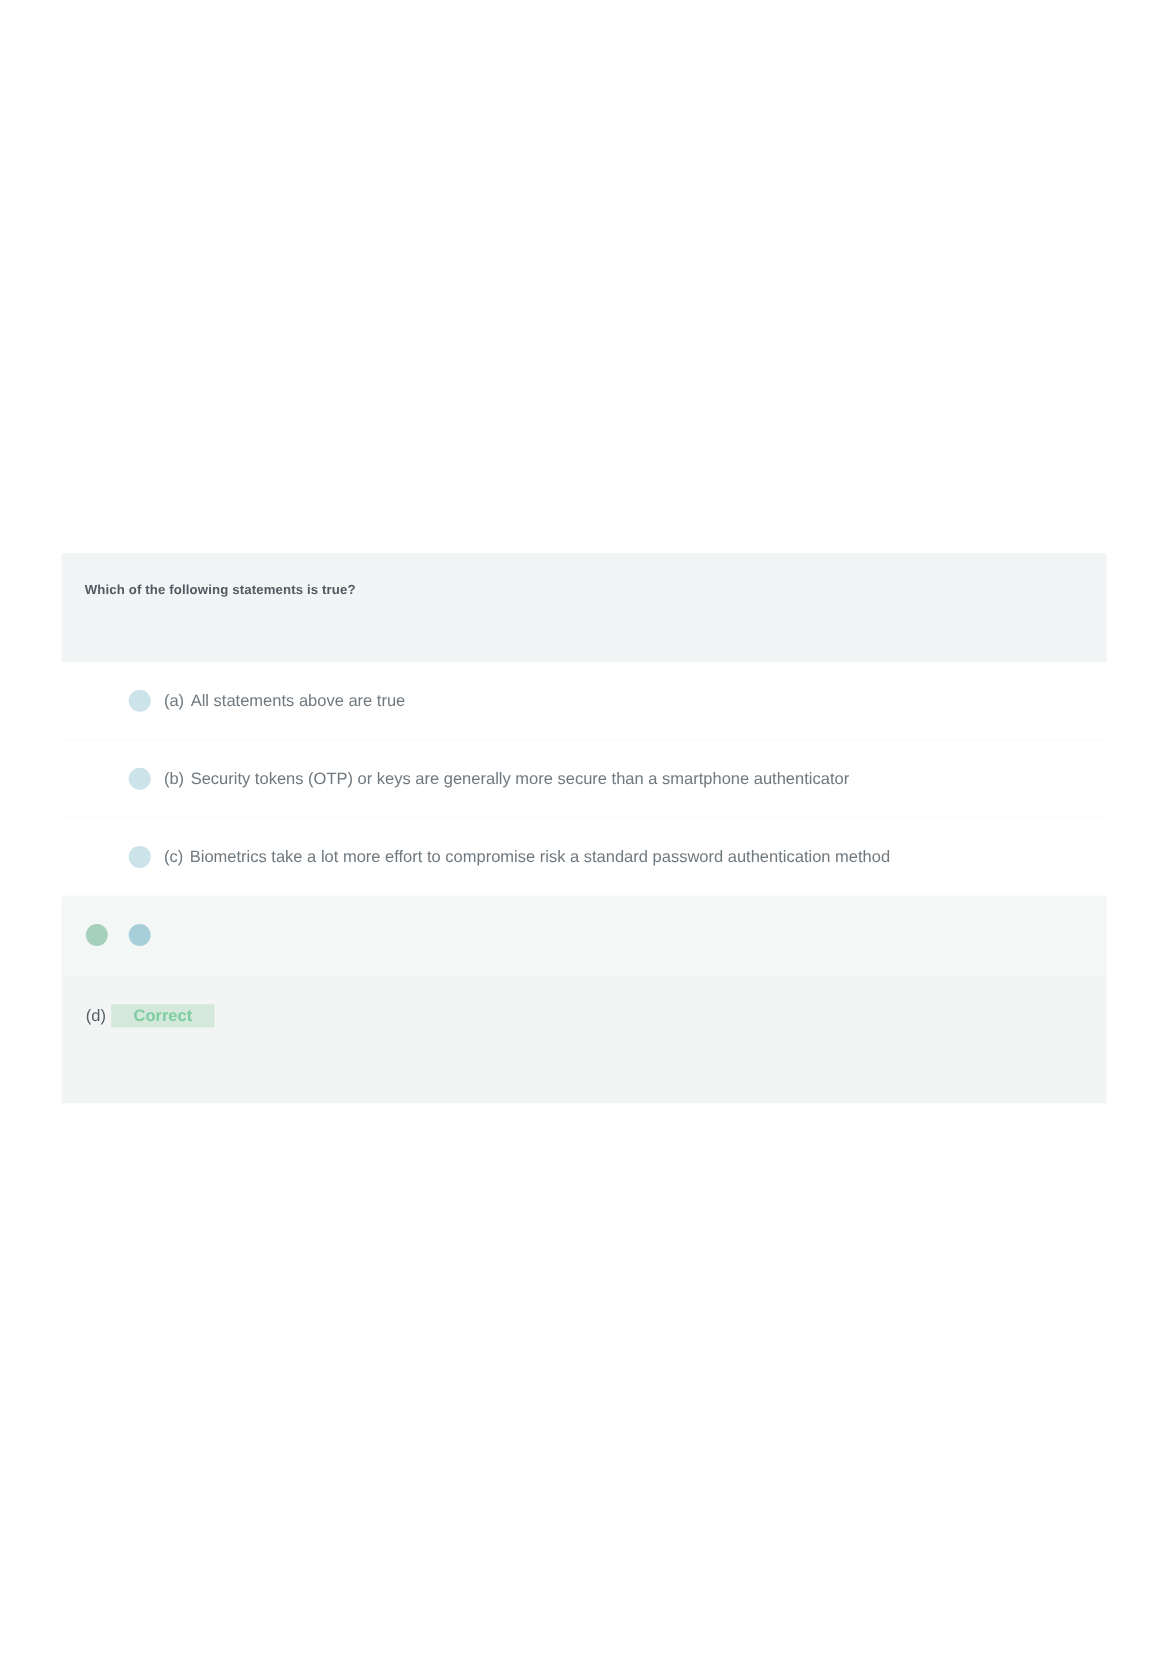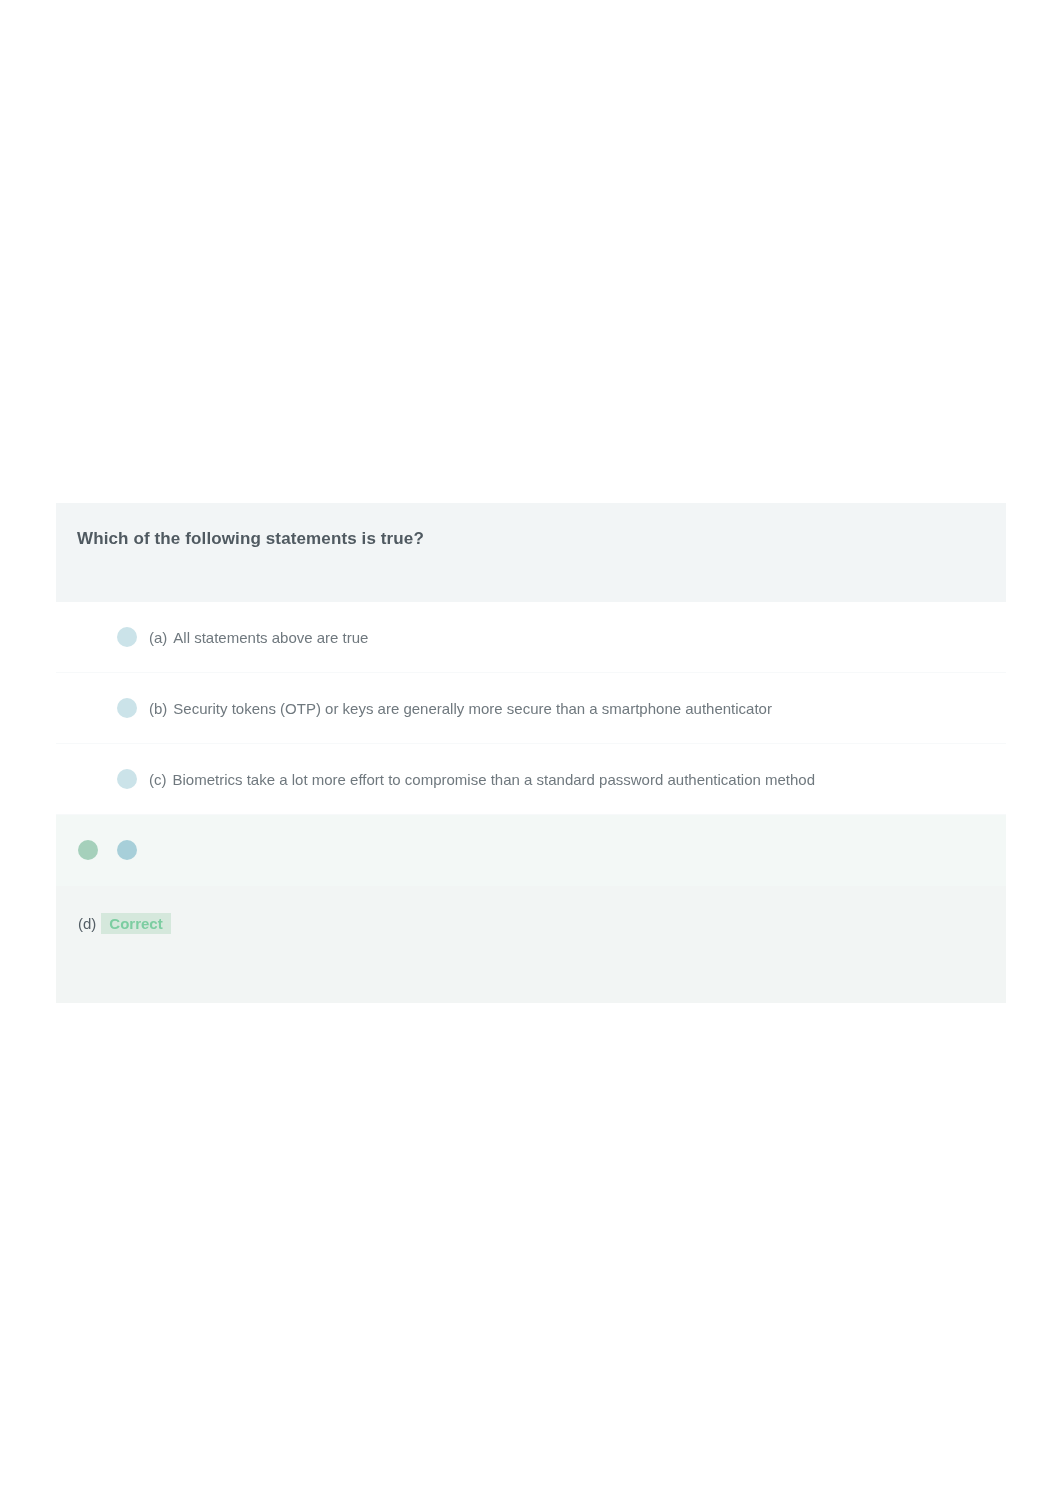--- a/index.html
+++ b/index.html
@@ -3,39 +3,39 @@
 <meta charset="utf-8">
 <title>Quiz Question Review</title>
 <style>
   html,body{margin:0;padding:0;background:var(--page-bg,#ffffff);}
   body{width:1062px;height:1506px;font-family:"Liberation Sans",sans-serif;
        -webkit-font-smoothing:antialiased;color:#4a5458;}
   .page{position:relative;width:1062px;height:1506px;overflow:hidden;background:var(--page-bg,#fff);}
   .quiz-card{position:absolute;left:56px;top:503px;width:950px;}
 
   .q-header{background:var(--q-header-bg,#f2f5f6);height:99px;position:relative;}
-  .q-text{position:absolute;left:21px;top:26px;font-size:17px;font-weight:700;color:var(--q-text,#505a61);
+  .q-text{position:absolute;left:21px;top:26px;font-size:12px;font-weight:700;color:var(--q-text,#505a61);
           letter-spacing:0.12px;white-space:nowrap;}
 
   .options{background:#ffffff;}
   .opt-row{position:relative;height:70px;border-bottom:1px solid var(--divider,#f7f9fa);background:var(--opt-bg,#fff);}
   .opt-row.is-selected{background:var(--opt-sel-bg,#f3f8f6);border-bottom:1px solid var(--opt-sel-bg,#f3f8f6);}
   .opt-row.is-selected .radio{background:var(--radio-sel,#a7cfd9);}
   .correct-badge{position:absolute;left:22px;top:50%;margin-top:-10px;
                  width:20px;height:20px;border-radius:50%;background:var(--correct,#a5d0bb);}
   .radio{position:absolute;left:61px;top:50%;margin-top:-10px;
          width:20px;height:20px;border-radius:50%;background:var(--radio,#cbe3e9);}
   .opt-label{position:absolute;left:93px;top:50%;transform:translateY(-50%);
              font-size:15px;color:var(--opt-text,#6f787e);white-space:nowrap;}
   .opt-letter{margin-right:6px;}
 
   .feedback{background:var(--fb-bg,#f2f5f4);position:relative;height:117px;}
   .fb-head{position:absolute;left:22px;top:27px;font-size:15px;white-space:nowrap;line-height:21px;}
   .fb-letter{color:#545e65;margin-right:5px;}
-  .fb-status{color:var(--status-fg,#7ccda1);font-weight:700;background:var(--status-bg,#d5e8dc);padding:2px 8px;}
+  .fb-status{color:var(--status-fg,#7ccda1);font-weight:700;background:var(--status-bg,#d5e8dc);padding:2px 20px;}
   .fb-text{position:absolute;left:22px;top:50px;width:920px;font-size:15.2px;color:var(--opt-text,#6f787e);line-height:28px;}
 </style>
 </head>
 <body>
 
 <div class="page">
   <div class="quiz-card">
 
     <div class="q-header">
       <div class="q-text">Which of the following statements is true?</div>
@@ -50,21 +50,21 @@
 
   <div class="opt-row">
 
     <span class="radio" aria-checked="false"></span>
     <span class="opt-label"><span class="opt-letter">(b)</span><span class="opt-body">Security tokens (OTP) or keys are generally more secure than a smartphone authenticator</span></span>
   </div>
 
   <div class="opt-row">
 
     <span class="radio" aria-checked="false"></span>
-    <span class="opt-label"><span class="opt-letter">(c)</span><span class="opt-body">Biometrics take a lot more effort to compromise than a standard password authentication method</span></span>
+    <span class="opt-label"><span class="opt-letter">(c)</span><span class="opt-body">Biometrics take a lot more effort to compromise risk a standard password authentication method</span></span>
   </div>
 
   <div class="opt-row is-selected">
     <span class="correct-badge"></span>
     <span class="radio" aria-checked="true"></span>
   </div>
 </div>
 
     <div class="feedback">
       <div class="fb-head"><span class="fb-letter">(d)</span><span class="fb-status">Correct</span></div>

